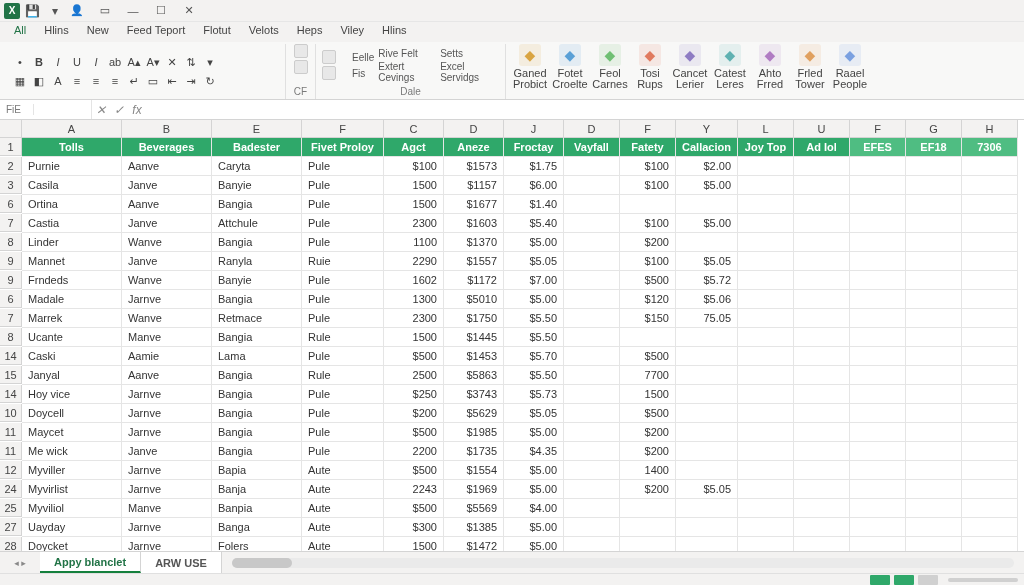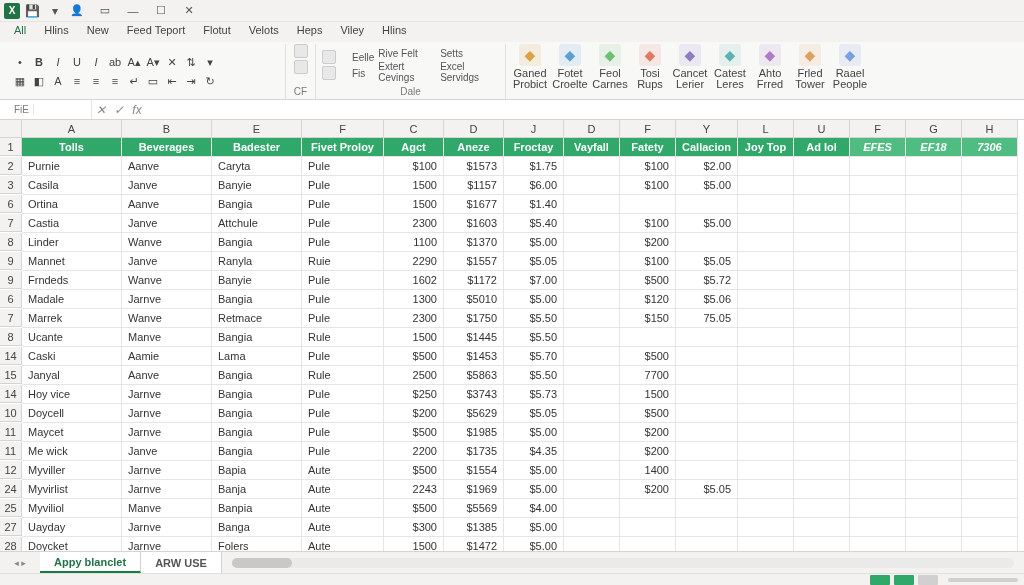--- a/index.html
+++ b/index.html
@@ -37,34 +37,34 @@
 .font-tools .fbt.italic { font-style: italic; }
 .big-btn { display: flex; flex-direction: column; align-items: center; gap: 2px; width: 36px; }
 .big-btn .ic { width: 22px; height: 22px; border-radius: 3px; display:flex; align-items:center; justify-content:center; font-size:14px; }
 .big-btn .lbl { font-size: 11px; color: #444; text-align: center; line-height: 1.0; }
 .midrow { display: flex; flex-direction: column; gap: 2px; }
 .midrow .r { display: flex; gap: 16px; align-items: center; font-size: 10px; color: #555; }
 .midrow .r .ic-sm { width: 14px; height: 14px; background:#e8e8e8; border:1px solid #ccc; border-radius:2px; }
 
 
 .addr-row { height: 20px; border-bottom: 1px solid #d4d4d4; display: flex; align-items: center; background:#fff; }
-.addr-row .filelabel { width: 34px; padding-left:14px; font-size:10px; color:#7a7a7a; border-right:1px solid #e4e4e4; }
+.addr-row .filelabel { width: 34px; padding-left:6px; font-size:10px; color:#7a7a7a; border-right:1px solid #e4e4e4; }
 .addr-row .namebox { width: 58px; border-right:1px solid #e4e4e4; height:100%; display:flex; align-items:center; padding-left:6px; font-size:11px; }
 .addr-row .fxbtn { width: 18px; text-align:center; color:#888; font-style:italic; }
 .addr-row .fbar { flex:1; height:100%; }
 
 
 .grid-wrap { position: relative; height: calc(585px - 22px - 20px - 58px - 20px - 22px - 12px); overflow: hidden; background:#fff; }
 .grid { display: grid; grid-template-columns: 22px 100px 90px 90px 82px 60px 60px 60px 56px 56px 62px 56px 56px 56px 56px 56px; }
 .colhdr, .rowhdr { background: #f3f2f1; border-right: 1px solid #d4d4d4; border-bottom: 1px solid #d4d4d4; font-size: 11px; color: #444; display: flex; align-items: center; justify-content: center; height: 18px; }
 .corner { background:#f3f2f1; border-right:1px solid #d4d4d4; border-bottom:1px solid #d4d4d4; height:18px; }
 .cell { border-right: 1px solid #e5e5e5; border-bottom: 1px solid #e5e5e5; height: 19px; font-size: 11px; color: #333; padding: 0 6px; display: flex; align-items: center; overflow:hidden; white-space:nowrap; }
 .cell.num { justify-content: flex-end; }
 .th { background: #2fa86a; color: #fff; font-weight: 600; justify-content: center; }
-.th.lighter { background:#4fbd82;font-style:italic; }
+.th.lighter { background:#4fbd82; }
 
 
 .sheetbar { height: 22px; background:#f3f2f1; border-top:1px solid #d4d4d4; display:flex; align-items:stretch; }
 .sheetbar .nav { width:40px; display:flex; align-items:center; justify-content:center; gap:4px; font-size:9px; color:#888; }
 .sheetbar .stab { padding: 0 14px; display:flex; align-items:center; font-size:11px; border-right:1px solid #d4d4d4; background:#fff; }
 .sheetbar .stab.active { color:#217346; border-bottom:2px solid #15803d; font-weight:600; background:#fff; }
 .sheetbar .stab.second { color:#555;font-weight:bold; }
 .sheetbar .hscroll { flex:1; display:flex; align-items:center; }
 .sheetbar .hscroll .track { flex:1; margin: 0 10px; height:10px; background:#eaeaea; border-radius:5px; position:relative; }
 .sheetbar .hscroll .thumb { position:absolute; left:0; width:60px; height:10px; background:#c8c8c8; border-radius:5px; }

